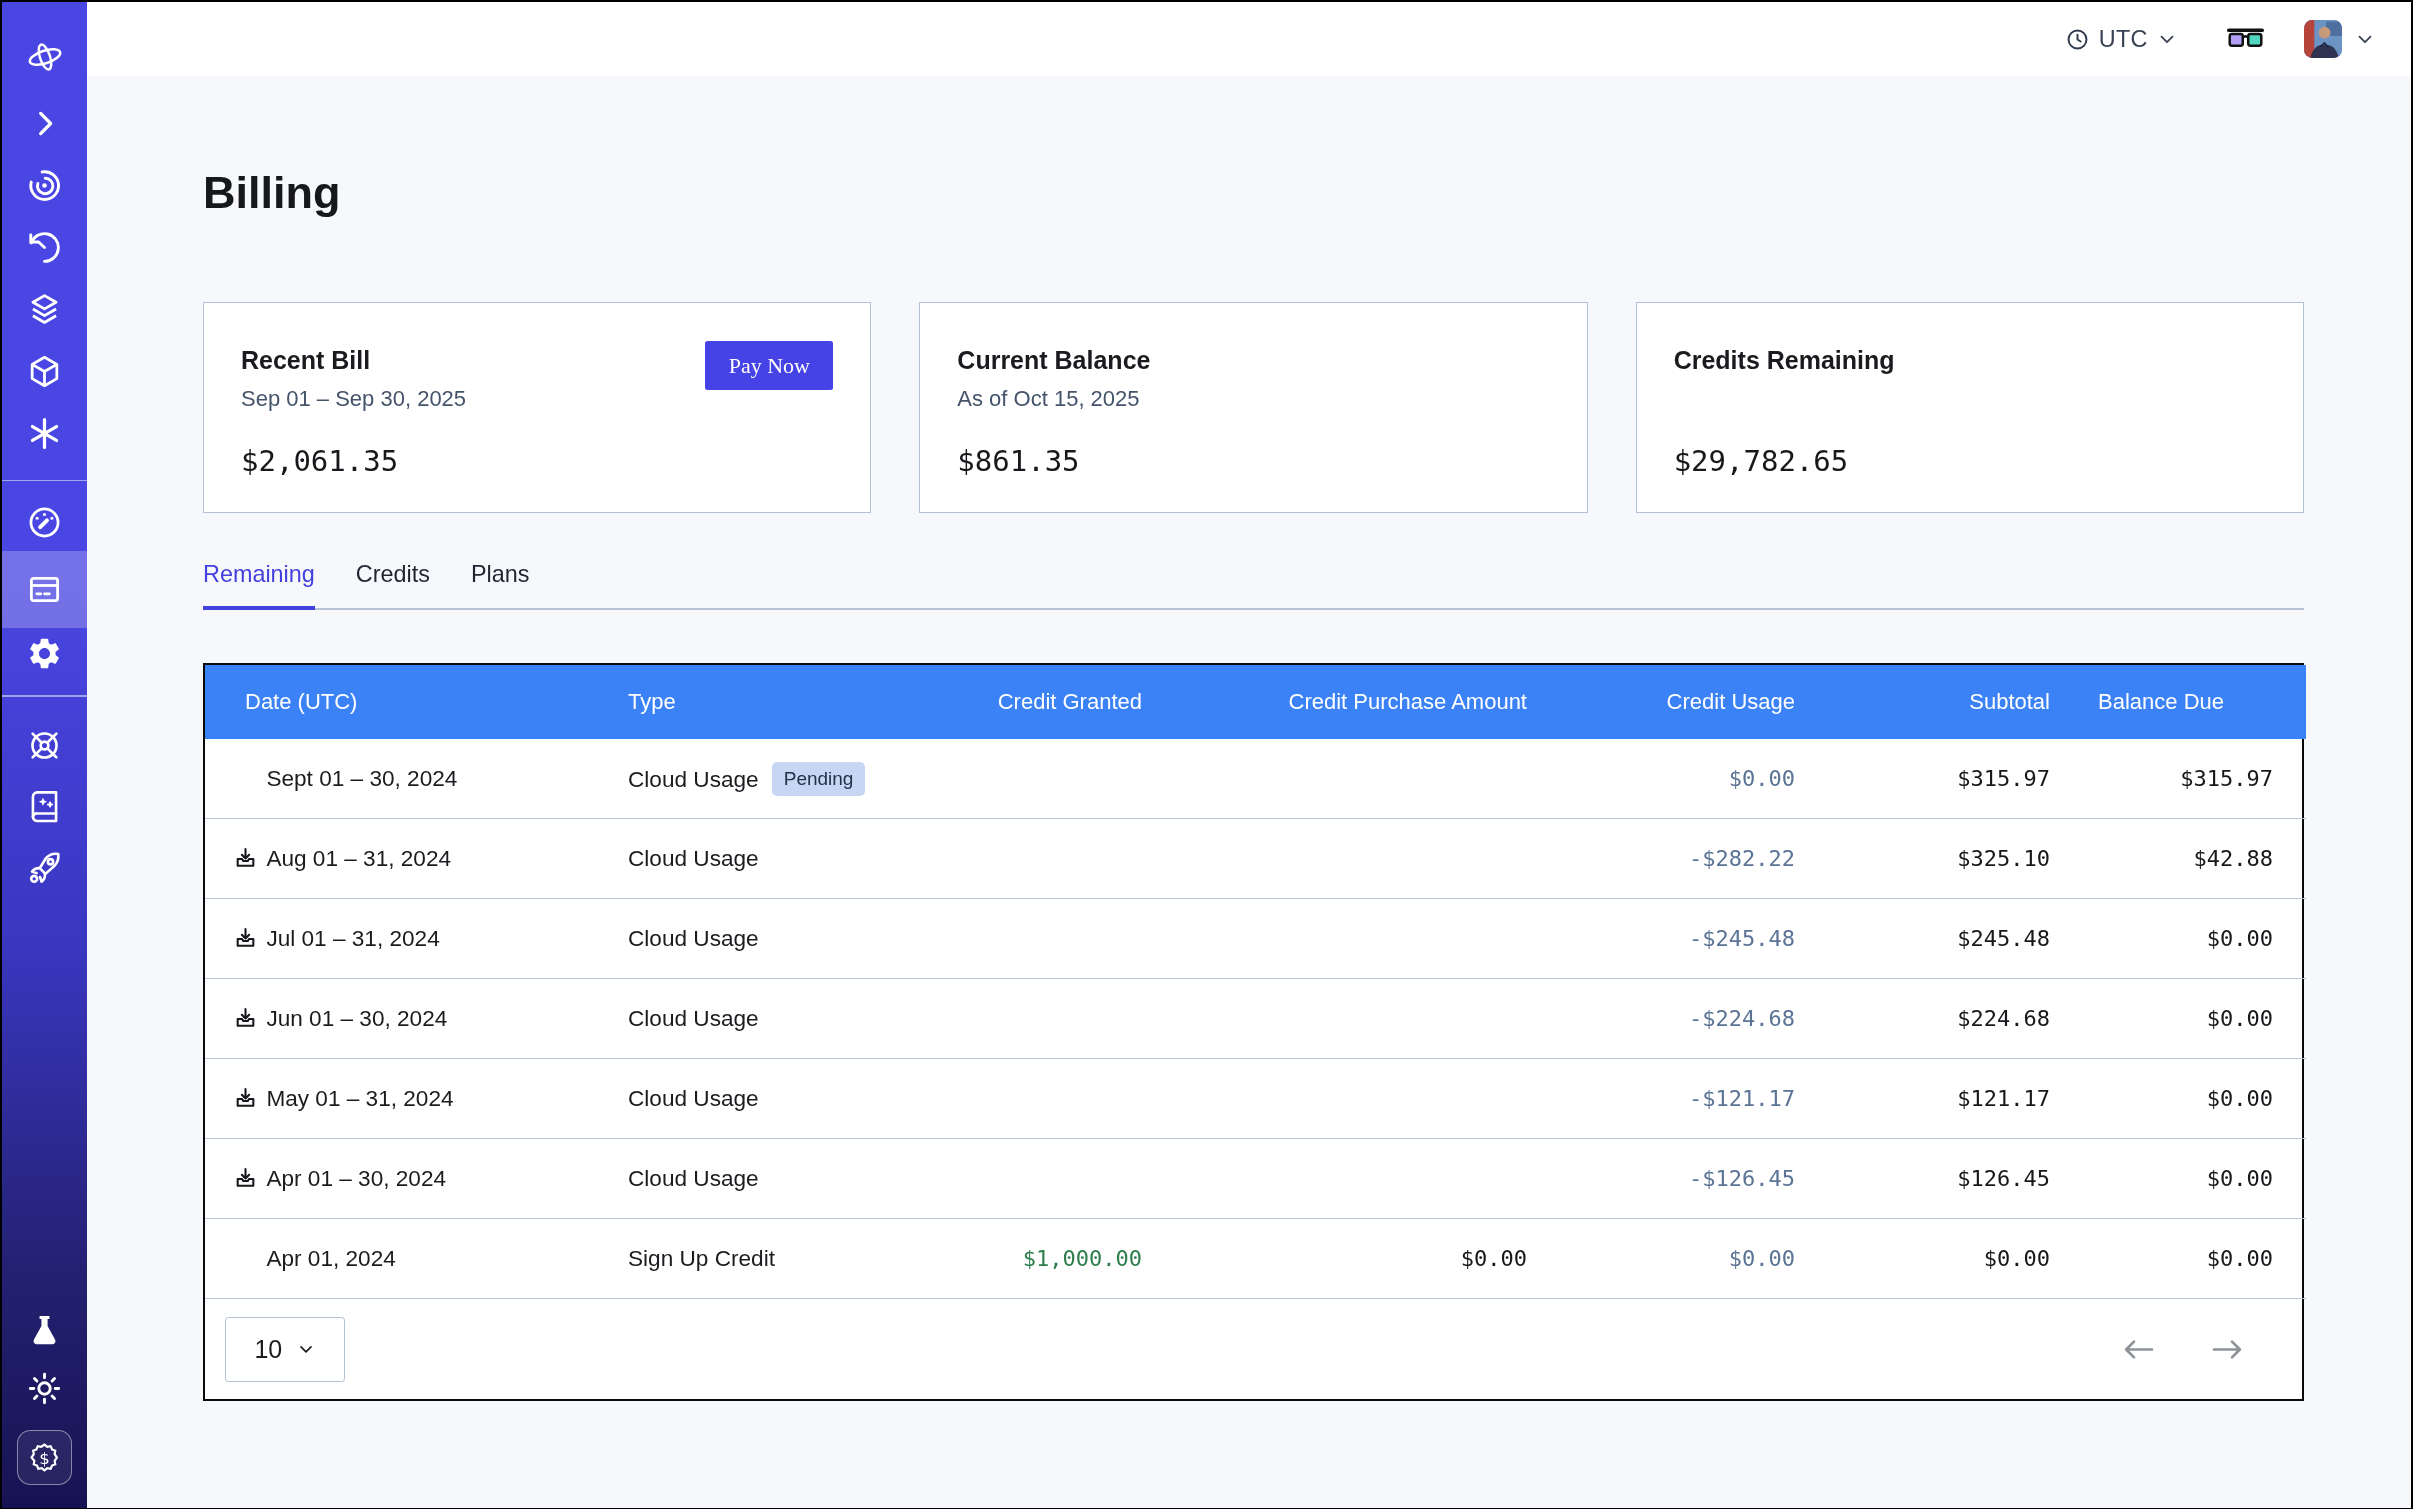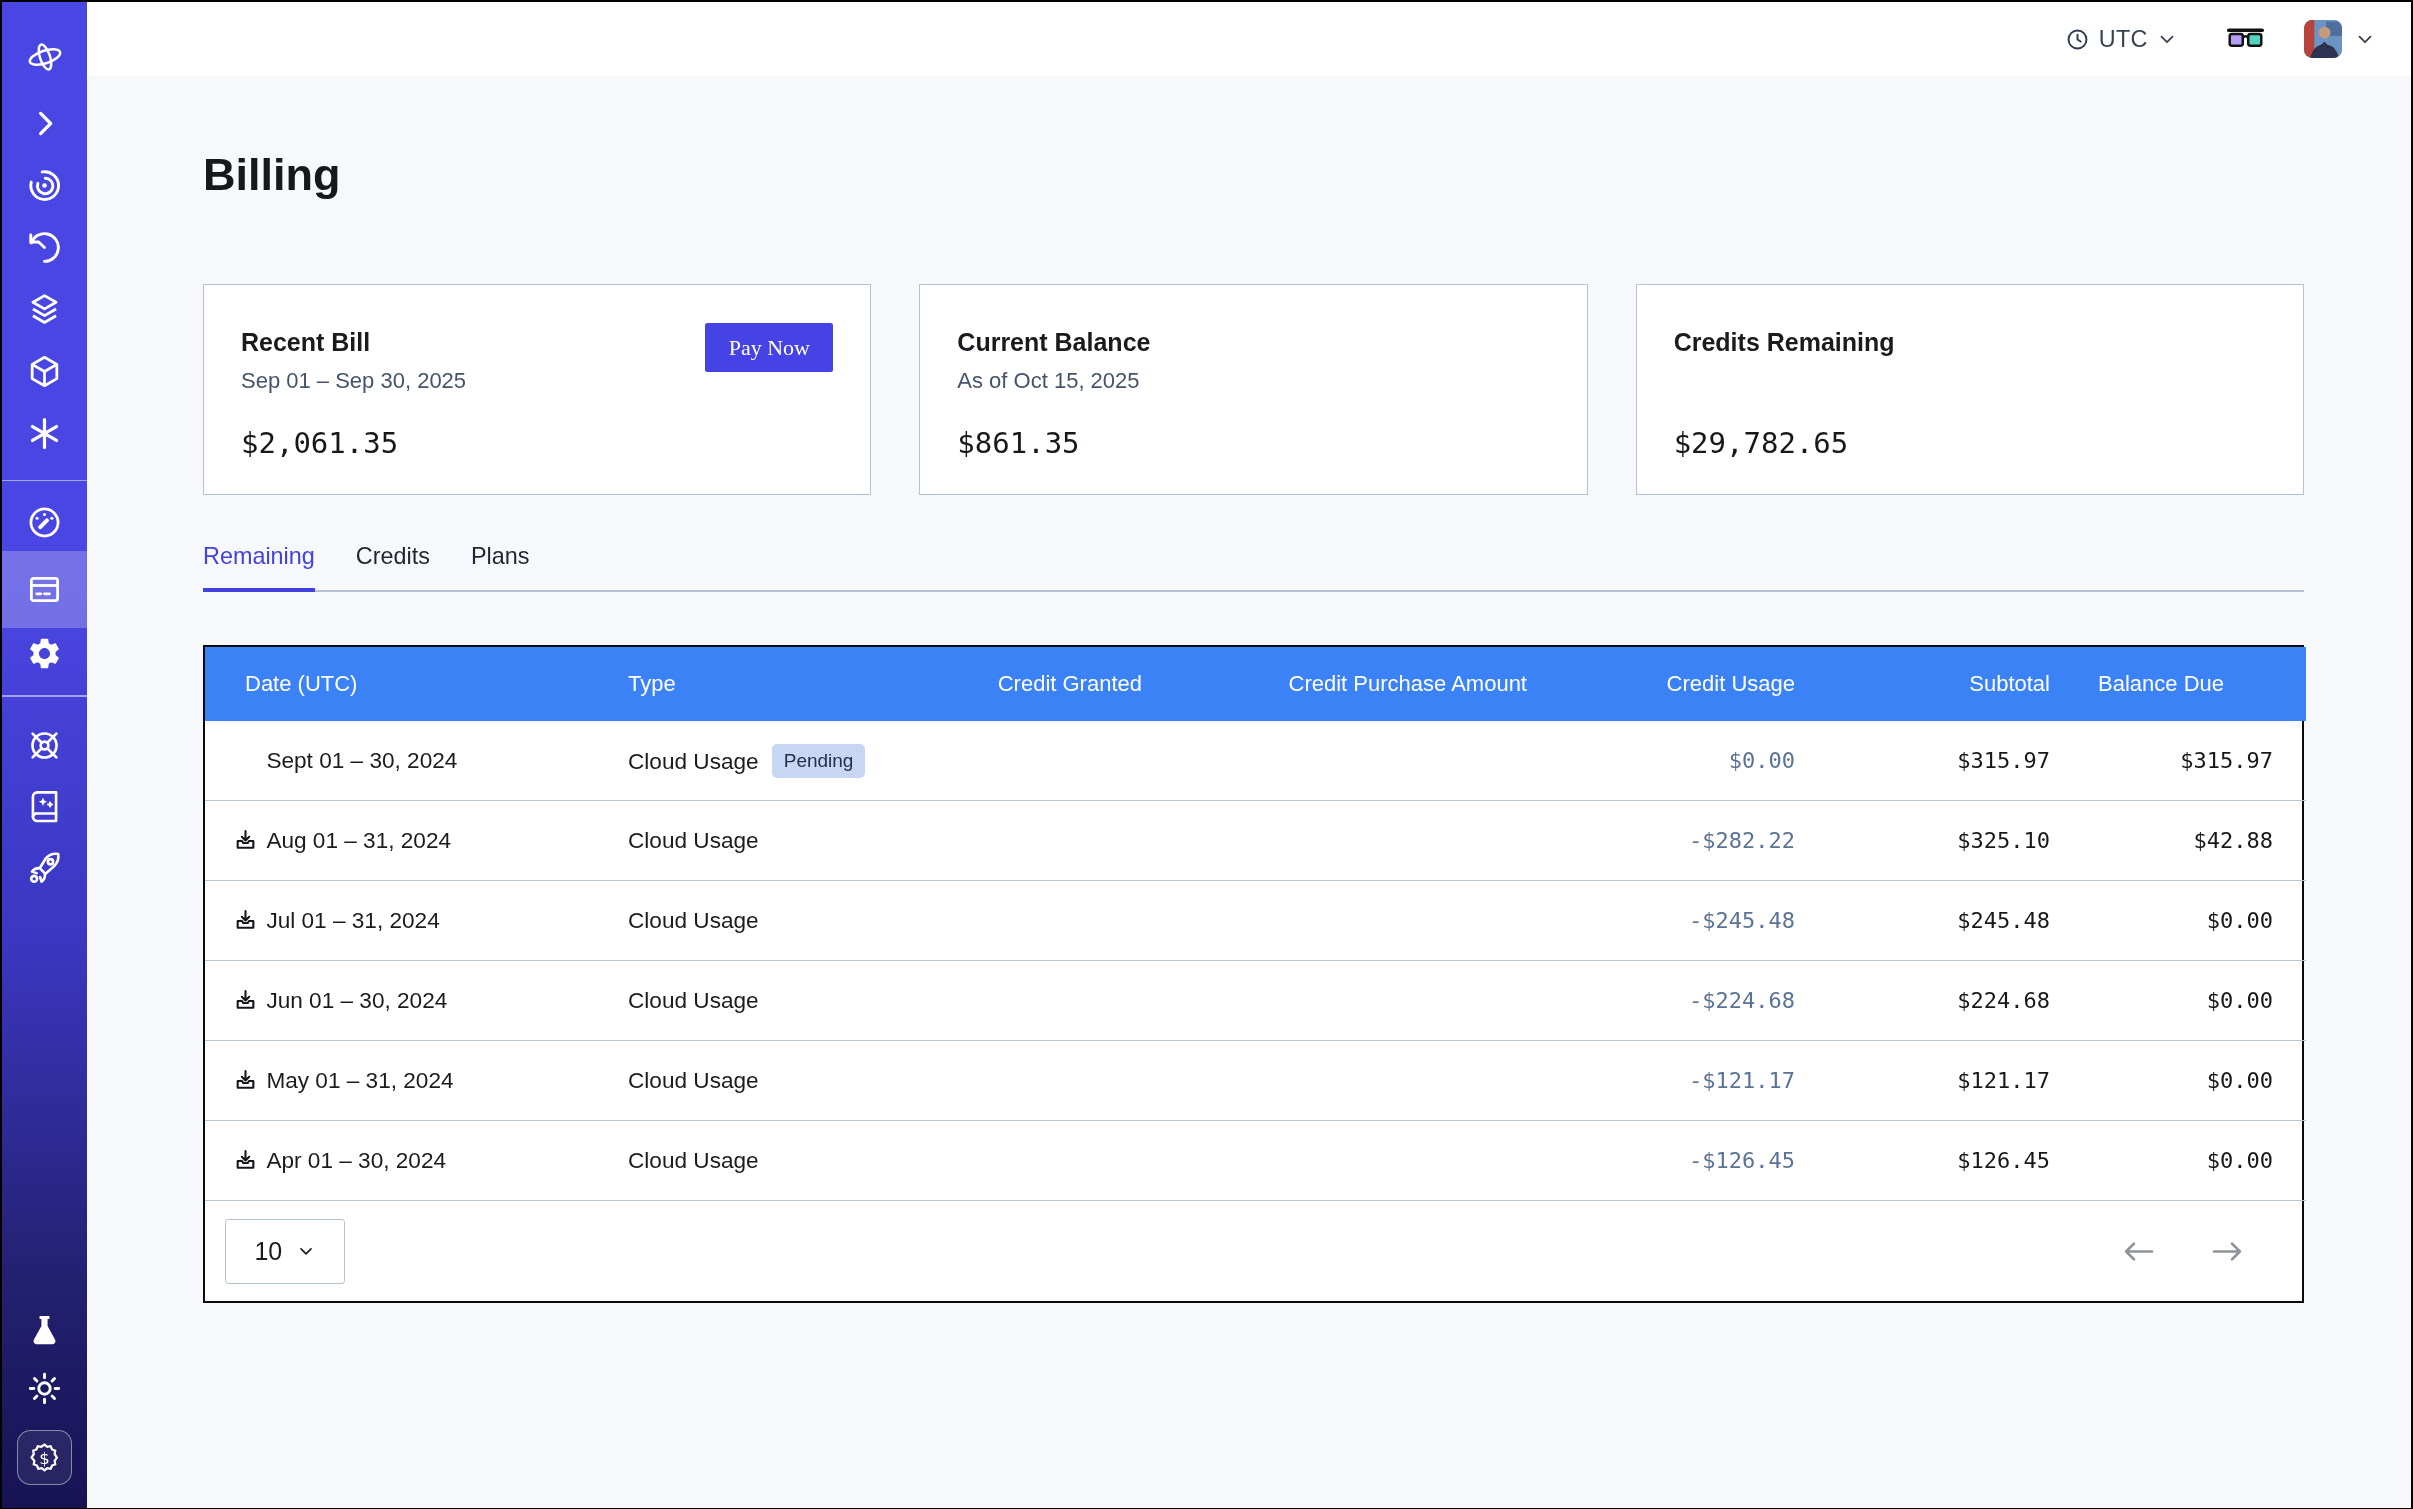--- a/index.html
+++ b/index.html
@@ -25,21 +25,21 @@
           padding-right:35px}
   .tz{display:flex;align-items:center;gap:8.4px;cursor:pointer}
   .tz-label{font-size:23.4px;color:#3A4354;font-weight:500;letter-spacing:0.4px}
   .chev{width:22px;height:22px}
   .glasses-btn{margin-left:49px;cursor:pointer;display:flex;align-items:center}
   .glasses-btn svg{width:37px;height:27px}
   .avatar-group{display:flex;align-items:center;gap:11.7px;margin-left:40px;cursor:pointer}
   .avatar{width:38px;height:38px;border-radius:8.4px;overflow:hidden;background:#6b93c4}
   .avatar svg{width:100%;height:100%;display:block}
   .content{flex:1;background:#F7F8FB;padding:0 107px 0 116px;overflow:hidden}
-  .page-title{margin-top:71px;font-size:45px;line-height:55px;font-weight:600;color:#17181C}
+  .page-title{margin-top:89px;font-size:45px;line-height:55px;font-weight:600;color:#17181C}
   
   .cards{display:flex;gap:48px;margin-top:82px}
   .card{flex:1;height:211px;background:#fff;border:1.7px solid #B3C0D8;position:relative;
         padding:42px 37px 0 37px}
   .card-title{font-size:25px;font-weight:600;color:#1A1B1F;line-height:30px}
   .card-sub{font-size:22px;color:#45546B;margin-top:10px;line-height:27px;min-height:27px}
   .card-amount{font-family:"DejaVu Sans Mono",monospace;font-size:29px;color:#17181B;margin-top:32px}
   .pay-btn{position:absolute;top:38px;right:37px;height:49px;padding:0 23.4px;background:#4543E5;color:#fff;
            font-size:22px;font-family:Liberation Serif, serif;border:none;border-radius:2.5px;cursor:pointer;
            display:flex;align-items:center}
@@ -389,20 +389,34 @@
                     <span class="cell-text">Apr 01 – 30, 2024</span>
                   </div>
                 </td>
               <td class="c-type"><span class="cell-text">Cloud Usage</span></td>
               <td class="r"><span class="money green"></span></td>
               <td class="r"><span class="money"></span></td>
               <td class="r"><span class="money usage">-$126.45</span></td>
               <td class="r"><span class="money">$126.45</span></td>
               <td class="r c-bd"><span class="money">$0.00</span></td>
             </tr>
+            <tr>
+              <td class="c-date">
+                  <div class="date-wrap">
+                    <span class="dl-slot"></span>
+                    <span class="cell-text">Apr 01, 2024</span>
+                  </div>
+                </td>
+              <td class="c-type"><span class="cell-text">Sign Up Credit</span></td>
+              <td class="r"><span class="money green">$1,000.00</span></td>
+              <td class="r"><span class="money">$0.00</span></td>
+              <td class="r"><span class="money usage">$0.00</span></td>
+              <td class="r"><span class="money">$0.00</span></td>
+              <td class="r c-bd"><span class="money">$0.00</span></td>
+            </tr>
           </tbody>
         </table>
 
         <div class="pager">
           <div class="page-size">
             <span>10</span>
             <svg style="width:20px;height:20px" viewBox="0 0 24 24" fill="none" stroke="#1B1C1F" stroke-width="2" stroke-linecap="round" stroke-linejoin="round">
                 <path d="M6 9.5l6 6 6-6"></path>
               </svg>
           </div>

